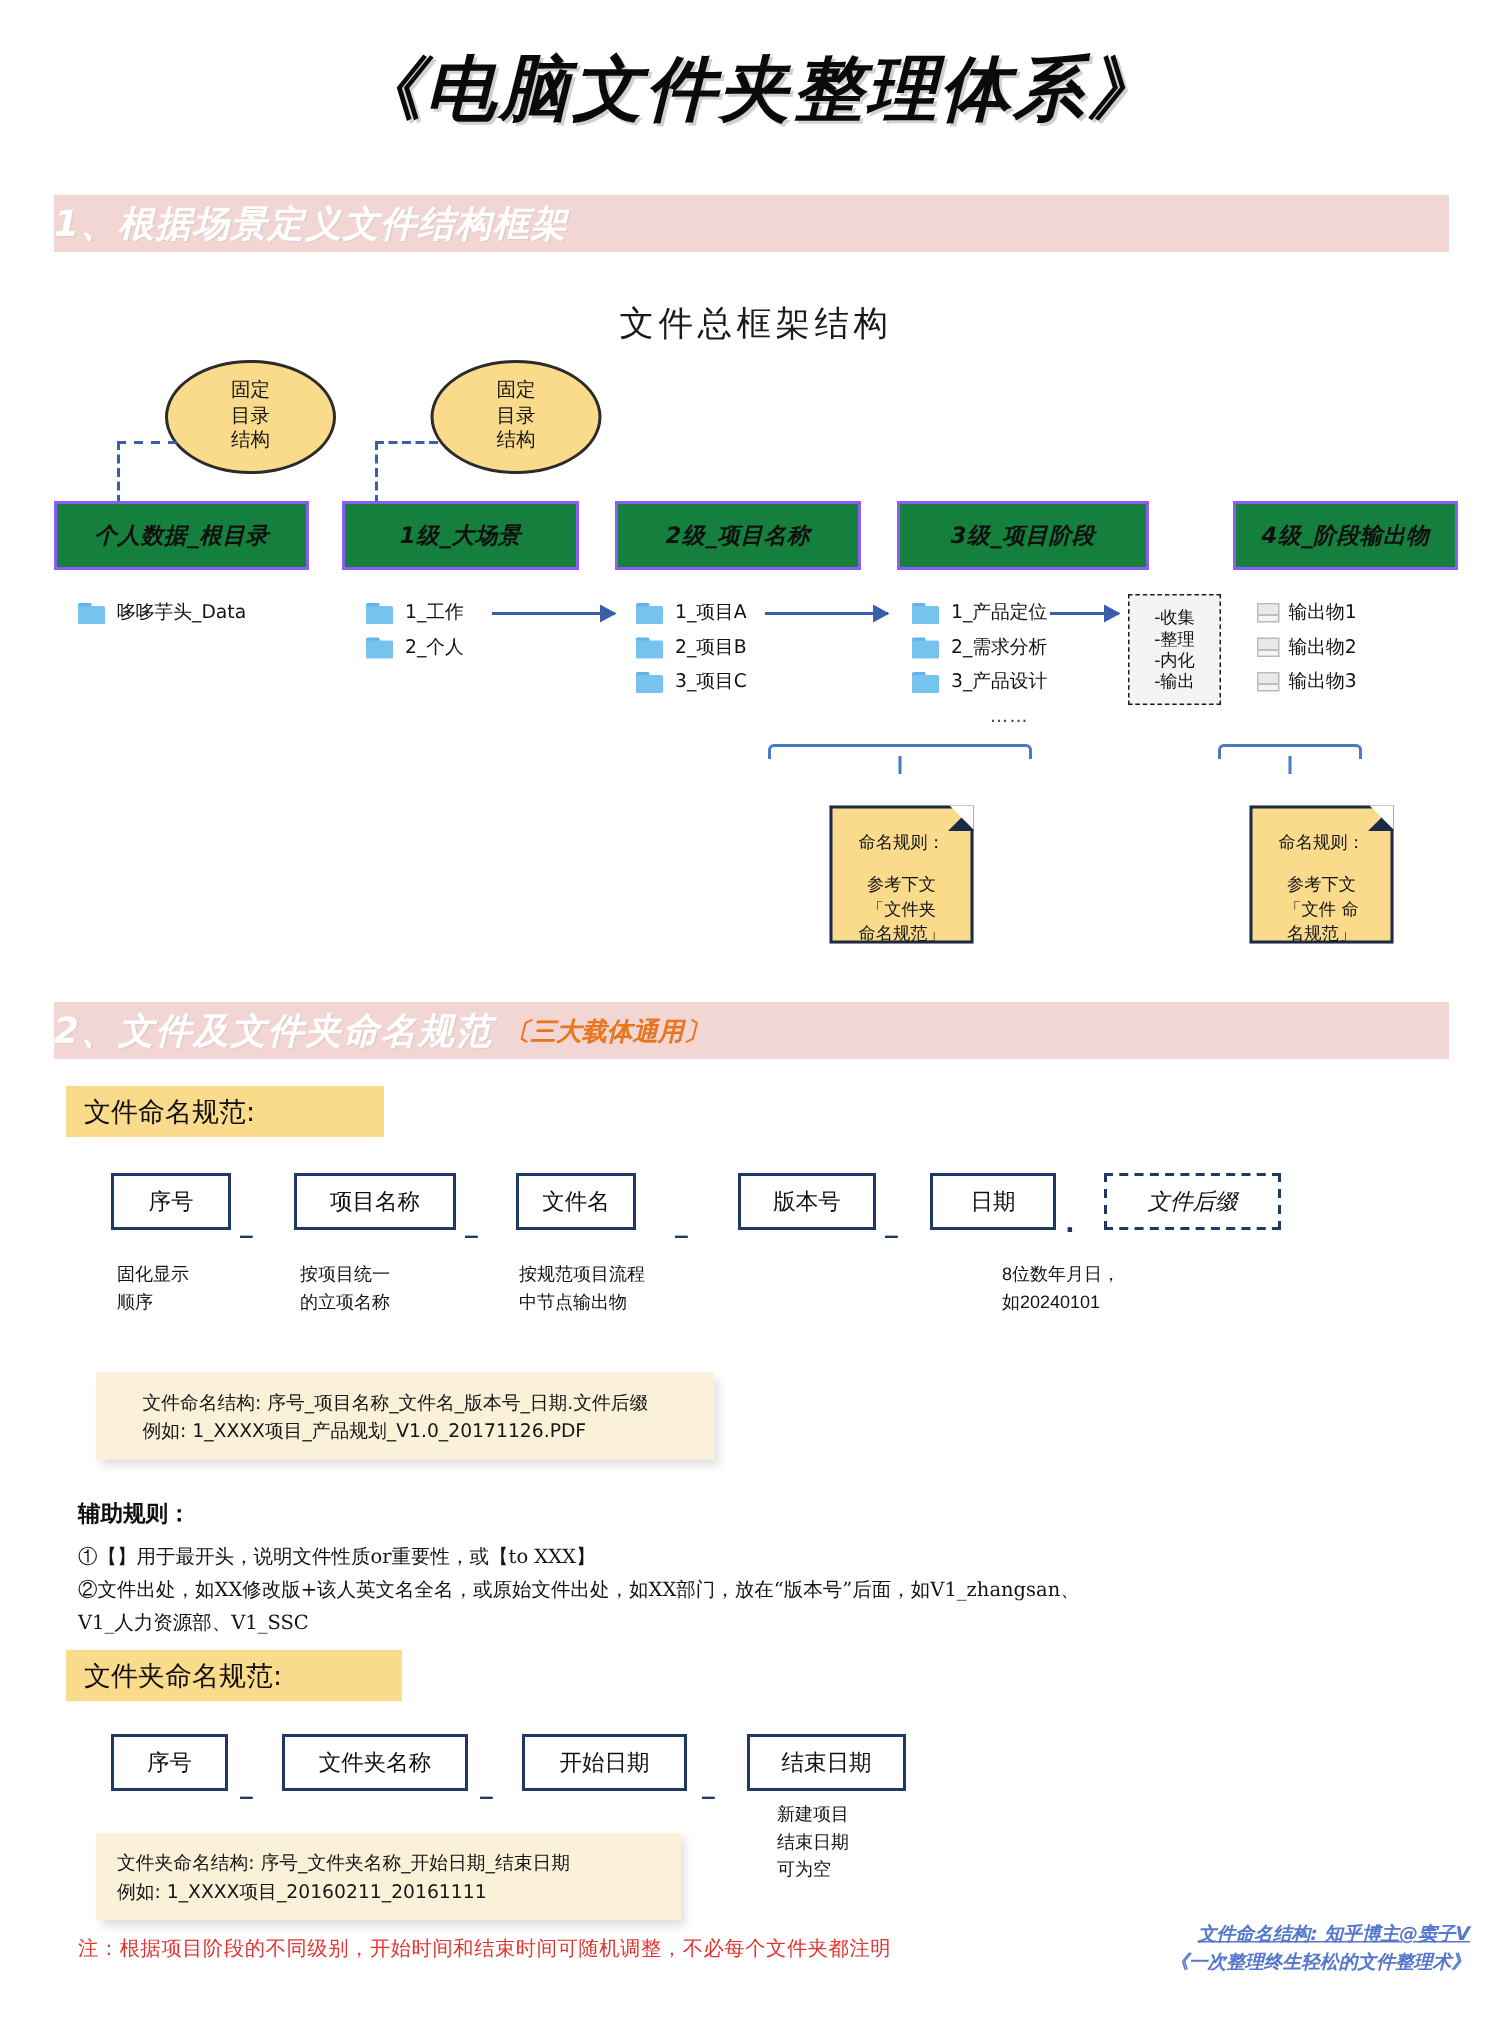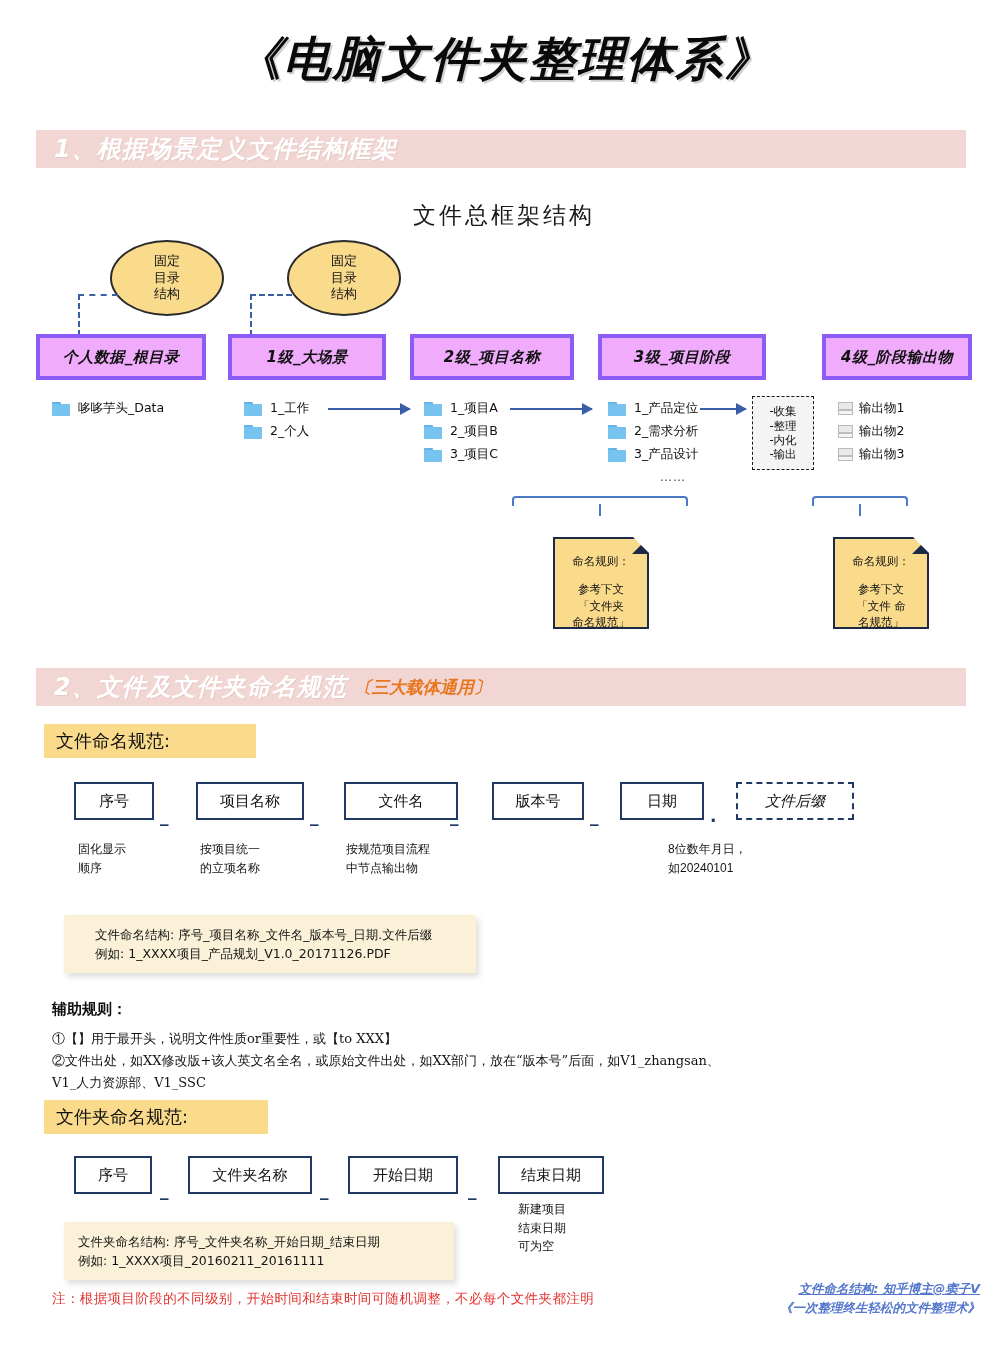--- a/index.html
+++ b/index.html
@@ -22,21 +22,21 @@
   }
 
   
   .section-bar {
     position: absolute; left: 36px; width: 930px; height: 38px;
     background: #f2d6d3;
     display: flex; align-items: center;
   }
   .section-bar .sec-text {
     font-size: 24px; font-weight: bold; font-style: italic;
-    color: #ffffff; letter-spacing: 1px; padding-left: 18px;
+    color: #ffffff; letter-spacing: 1px; padding-left: 0;
     font-family: "DejaVu Sans", sans-serif;
     text-shadow: 1px 1px 0 rgba(0,0,0,0.06);
   }
   .section-bar .sec-sub {
     font-size: 17px; font-weight: bold; font-style: italic;
     color: #e8761f; margin-left: 8px; letter-spacing: 0px;
     font-family: "DejaVu Sans", sans-serif;
   }
   #sec1 { top: 130px; }
   #sec2 { top: 668px; }
@@ -61,21 +61,21 @@
   #ell1 { left: 110px; top: 240px; }
   #ell2 { left: 287px; top: 240px; }
 
   
   .elbow { position: absolute; }
   .elbow .h { position: absolute; border-top: 2px dashed #3b5fa4; }
   .elbow .v { position: absolute; border-left: 2px dashed #3b5fa4; }
 
   .lvl-box {
     position: absolute; height: 46px;
-    background: #f0abfc; border: 4px solid #8b5cf6;
+    background: #15803d; border: 2px solid #8b5cf6;
     display: flex; align-items: center; justify-content: center;
     font-size: 15px; font-weight: bold; font-style: italic;
     color: #101010; letter-spacing: 0.5px;
     font-family: "DejaVu Sans", sans-serif;
   }
   #box0 { left: 36px;  top: 334px; width: 170px; }
   #box1 { left: 228px; top: 334px; width: 158px; }
   #box2 { left: 410px; top: 334px; width: 164px; }
   #box3 { left: 598px; top: 334px; width: 168px; }
   #box4 { left: 822px; top: 334px; width: 150px; }
@@ -396,21 +396,21 @@
   <div class="yellow-label" id="ylab1">文件命名规范:</div>
 
   <div class="name-box" style="left:74px;  top:782px; width:80px;">
       <span>序号</span>
     </div>
   <div class="sep" style="left:160px; top:806px;"><span>_</span></div>
   <div class="name-box" style="left:196px; top:782px; width:108px;">
       <span>项目名称</span>
     </div>
   <div class="sep" style="left:310px; top:806px;"><span>_</span></div>
-  <div class="name-box" style="left:344px; top:782px; width:114px;">
+  <div class="name-box" style="left:344px; top:782px; width:80px;">
       <span>文件名</span>
     </div>
   <div class="sep" style="left:450px; top:806px;"><span>_</span></div>
   <div class="name-box" style="left:492px; top:782px; width:92px;">
       <span>版本号</span>
     </div>
   <div class="sep" style="left:590px; top:806px;"><span>_</span></div>
   <div class="name-box" style="left:620px; top:782px; width:84px;">
       <span>日期</span>
     </div>

